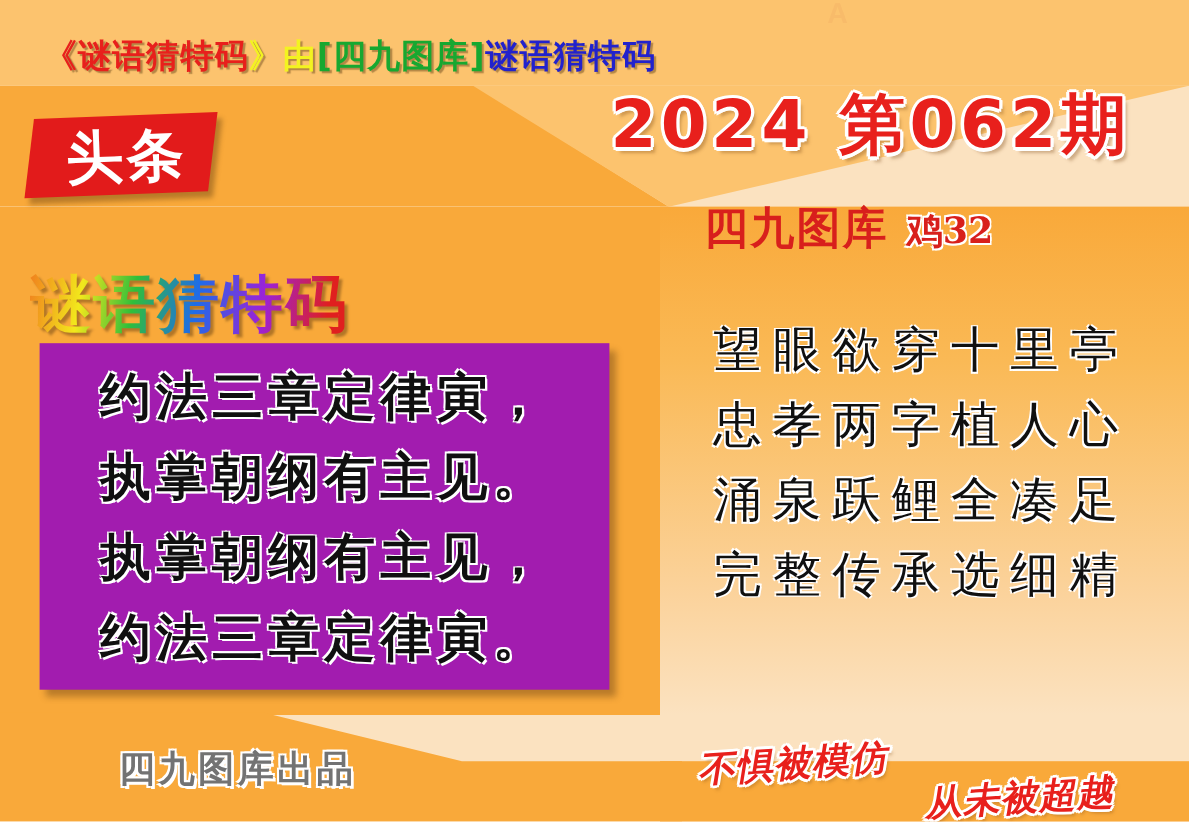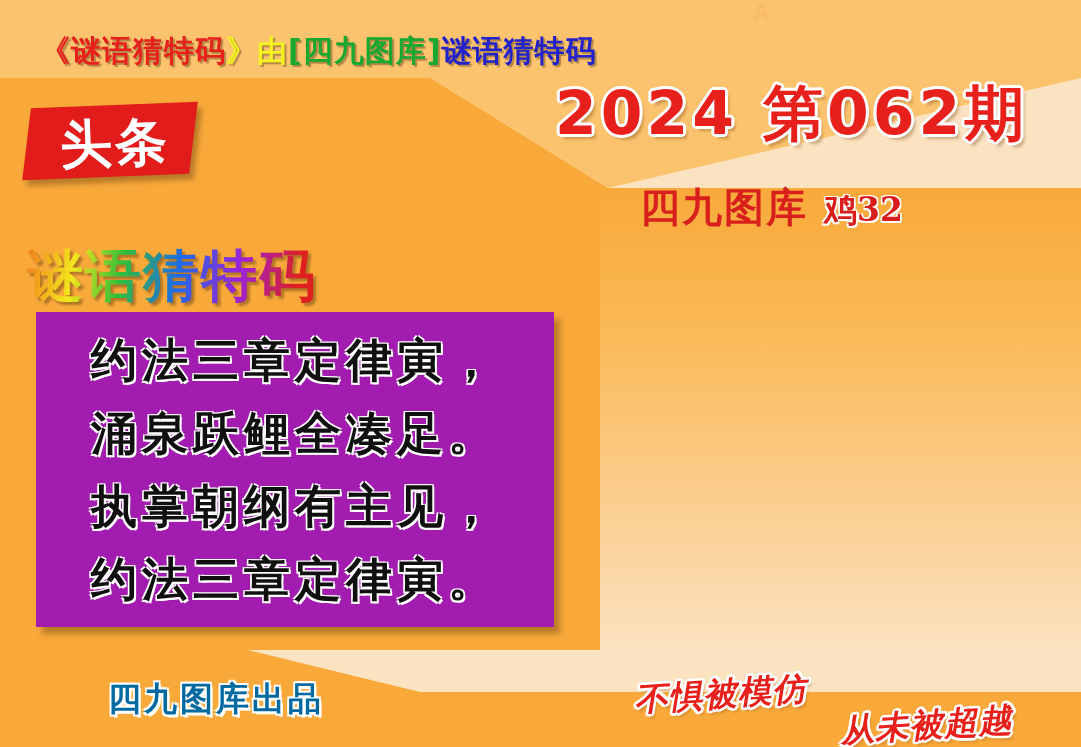--- a/index.html
+++ b/index.html
@@ -234,21 +234,21 @@
       -1.5px  1.5px 0 #fff, 1.5px  1.5px 0 #fff;
   }
 
   
   .footer-brand {
     position: absolute;
     left: 108px; top: 677px;
     font-size: 33px;
     font-weight: bold;
     font-family: "DejaVu Sans", "Liberation Sans", sans-serif;
-    color: #0369a1;
+    color: #737373;
     letter-spacing: 3px;
     white-space: nowrap;
     text-shadow:
       -1.8px -1.8px 0 #fff, 1.8px -1.8px 0 #fff,
       -1.8px  1.8px 0 #fff, 1.8px  1.8px 0 #fff,
        2.5px 2.5px 0 #fff;
   }
   .slogan {
     position: absolute;
     font-size: 33px;
@@ -294,23 +294,29 @@
   <div class="issue-line">2024  第062期</div>
 
   <div class="brand-row">
     <span class="brand-name">四九图库</span><span class="brand-zodiac">鸡32</span>
   </div>
 
   <div class="rainbow-title">谜语猜特码</div>
 
   <div class="riddle-box">
     <div class="riddle-line">约法三章定律寅，</div>
-    <div class="riddle-line">涌泉跃鲤全凑足。</div>
+    <div class="riddle-line">执掌朝纲有主见。</div>
     <div class="riddle-line">执掌朝纲有主见，</div>
     <div class="riddle-line">约法三章定律寅。</div>
   </div>
 
+  <div class="poem">
+    <div class="poem-line">望眼欲穿十里亭</div>
+    <div class="poem-line">忠孝两字植人心</div>
+    <div class="poem-line">涌泉跃鲤全凑足</div>
+    <div class="poem-line">完整传承选细精</div>
+  </div>
 
   <div class="footer-brand">四九图库出品</div>
   <div class="slogan slogan-a">不惧被模仿</div>
   <div class="slogan slogan-b">从未被超越</div>
 
 </div>
 
 </body></html>

